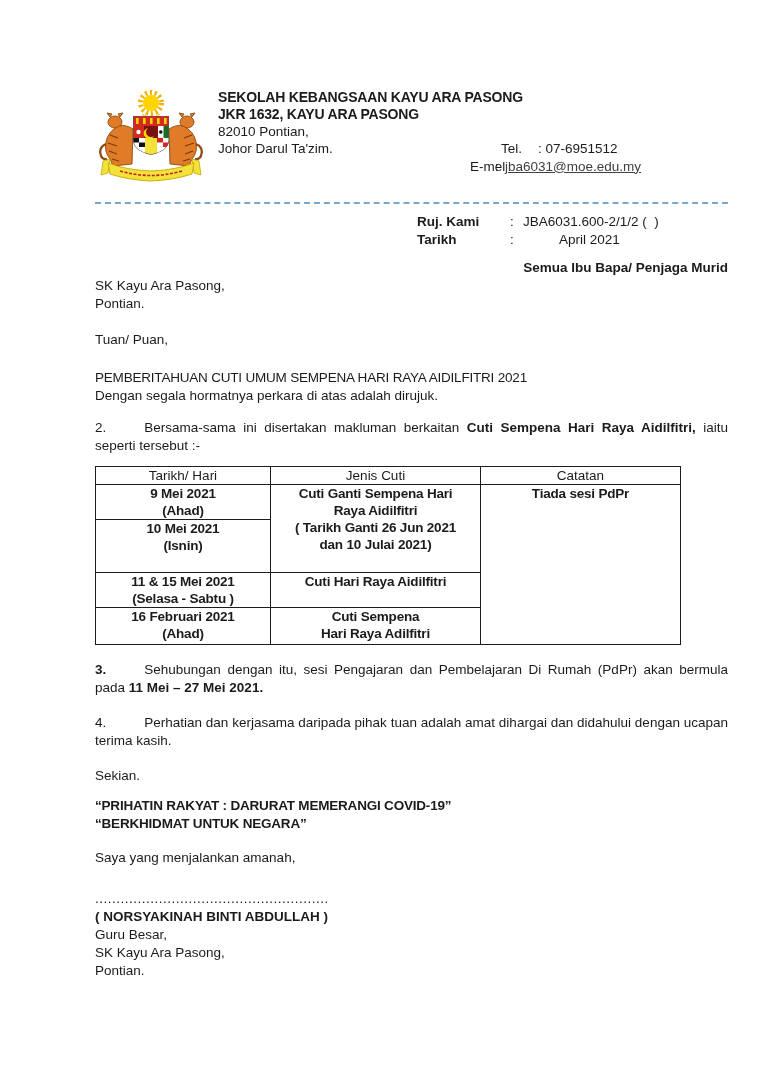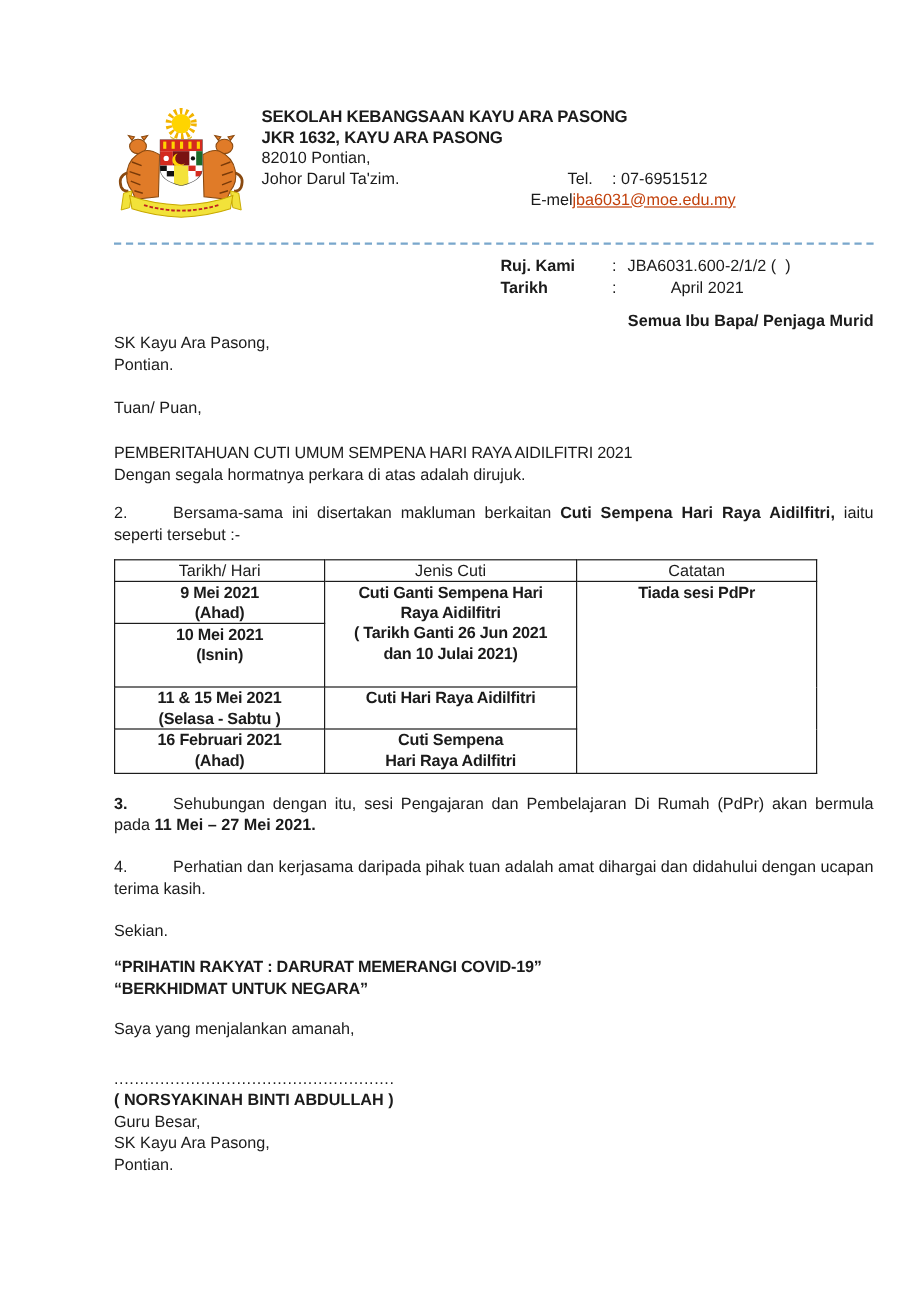--- a/index.html
+++ b/index.html
@@ -17,23 +17,23 @@
   .row{line-height:18px;}
   .b{font-weight:bold;text-align:right;}
 
   
   .letterhead{position:relative;height:99px;}
   .logo{position:absolute;left:0;top:1px;width:112px;height:96px;}
   .lh-text{margin-left:123px;padding-top:1px;}
   .lh-line{line-height:17px;}
   .lh-name,.lh-code{font-weight:bold;font-size:14px;letter-spacing:-0.2px;}
   .contact{position:absolute;left:330px;top:52px;width:255px;}
-  .c-row{position:relative;height:17.5px;line-height:17.5px;}
+  .c-row{position:relative;height:17.5px;line-height:17.5px;margin-left:28px;}
   .c-pos{position:absolute;white-space:pre;}
-  a.email{color:#c2410c;text-decoration:underline;cursor:pointer;}
+  a.email{color:#404040;text-decoration:underline;cursor:pointer;}
 
   .separator{
     margin-top:15px;height:0;
     border-top:2px dashed #79a7cc;
   }
 
   
   .ref{margin-top:9px;margin-left:322px;}
   .ref-row{display:flex;line-height:17.5px;white-space:pre;}
   .ref-label{width:93px;font-weight:bold;}

